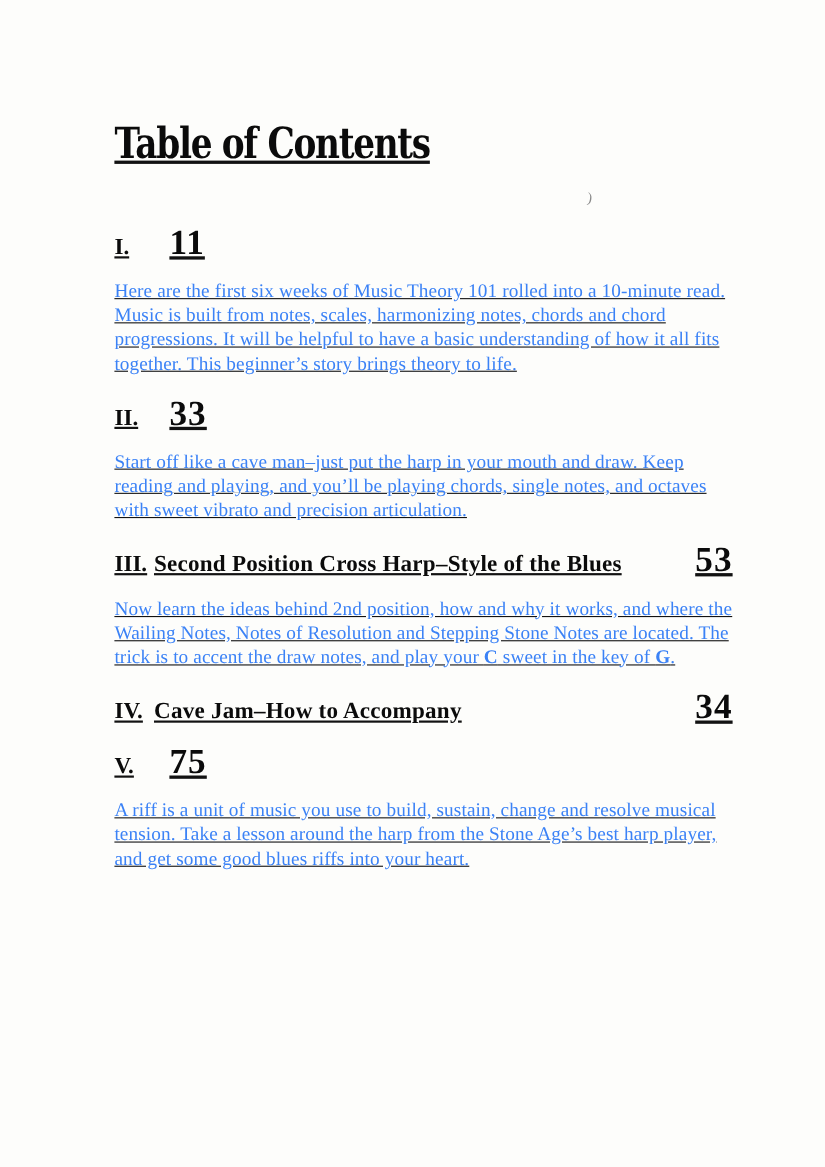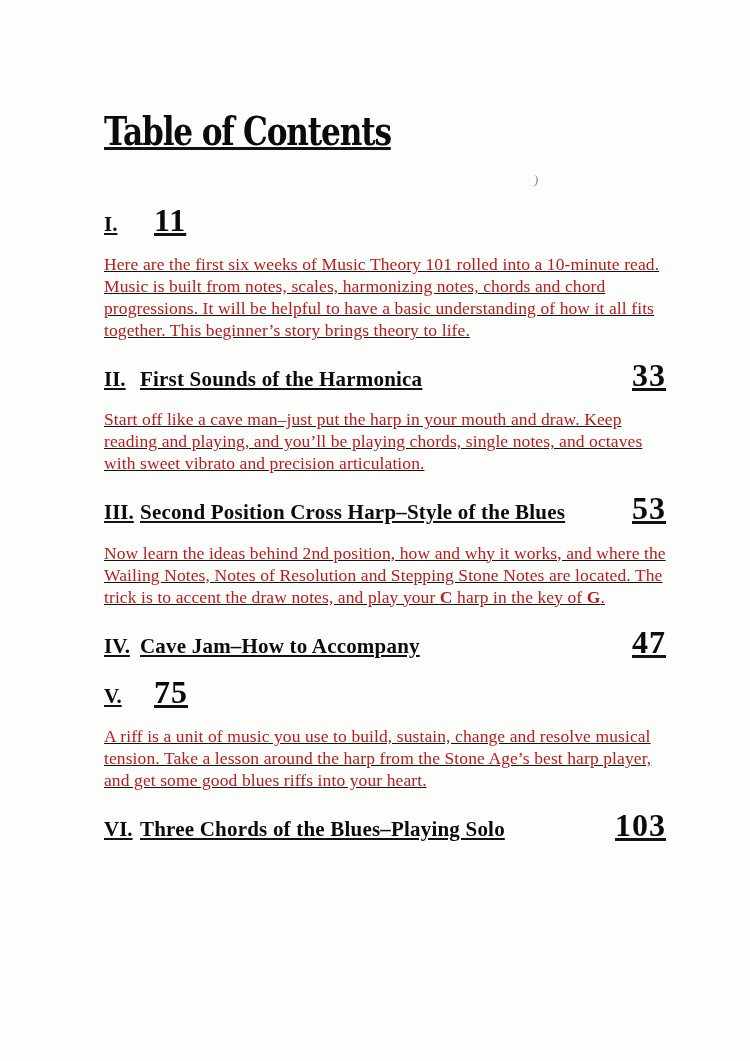--- a/index.html
+++ b/index.html
@@ -57,21 +57,21 @@
   .entry-page {
     flex: 0 0 auto;
     margin-left: 14px;
     font-size: 32px;
     letter-spacing: 1px;
   }
   .entry-desc {
     margin: 0 0 17px 0;
     font-size: 17.5px;
     line-height: 22px;
-    color: #b91c1c;
+    color: #3b82f6;
     letter-spacing: 0.1px;
   }
   .entry-desc .b {
     font-weight: bold;
   }
   .speck {
     position: absolute;
     left: 534px;
     top: 172px;
     font-size: 13px;
@@ -93,52 +93,46 @@
       <div class="entry-heading">
         <span class="numeral">I.</span>
         <span class="entry-page">11</span>
       </div>
       <p class="entry-desc"><span>Here are the first six weeks of Music Theory 101 rolled into a 10-minute read. Music is built from notes, scales, harmonizing notes, chords and chord progressions. It will be helpful to have a basic understanding of how it all fits together. This beginner’s story brings theory to life.</span></p>
     </section>
 
     <section class="entry">
       <div class="entry-heading">
         <span class="numeral">II.</span>
-        <span class="entry-title">First Sounds of the Harmonica</span>
         <span class="entry-page">33</span>
       </div>
       <p class="entry-desc"><span>Start off like a cave man–just put the harp in your mouth and draw. Keep reading and playing, and you’ll be playing chords, single notes, and octaves with sweet vibrato and precision articulation.</span></p>
     </section>
 
     <section class="entry">
       <div class="entry-heading">
         <span class="numeral">III.</span>
         <span class="entry-title">Second Position Cross Harp–Style of the Blues</span>
         <span class="entry-page">53</span>
       </div>
-      <p class="entry-desc"><span>Now learn the ideas behind 2nd position, how and why it works, and where the Wailing Notes, Notes of Resolution and Stepping Stone Notes are located. The trick is to accent the draw notes, and play your </span><span class="b">C</span><span> harp in the key of </span><span class="b">G</span><span>.</span></p>
+      <p class="entry-desc"><span>Now learn the ideas behind 2nd position, how and why it works, and where the Wailing Notes, Notes of Resolution and Stepping Stone Notes are located. The trick is to accent the draw notes, and play your </span><span class="b">C</span><span> sweet in the key of </span><span class="b">G</span><span>.</span></p>
     </section>
 
     <section class="entry">
       <div class="entry-heading">
         <span class="numeral">IV.</span>
         <span class="entry-title">Cave Jam–How to Accompany</span>
-        <span class="entry-page">47</span>
+        <span class="entry-page">34</span>
       </div>
     </section>
 
     <section class="entry">
       <div class="entry-heading">
         <span class="numeral">V.</span>
         <span class="entry-page">75</span>
       </div>
       <p class="entry-desc"><span>A riff is a unit of music you use to build, sustain, change and resolve musical tension. Take a lesson around the harp from the Stone Age’s best harp player, and get some good blues riffs into your heart.</span></p>
     </section>
 
     <section class="entry">
-      <div class="entry-heading">
-        <span class="numeral">VI.</span>
-        <span class="entry-title">Three Chords of the Blues–Playing Solo</span>
-        <span class="entry-page">103</span>
-      </div>
     </section>
   </div>
 </div>
 
 </body></html>

